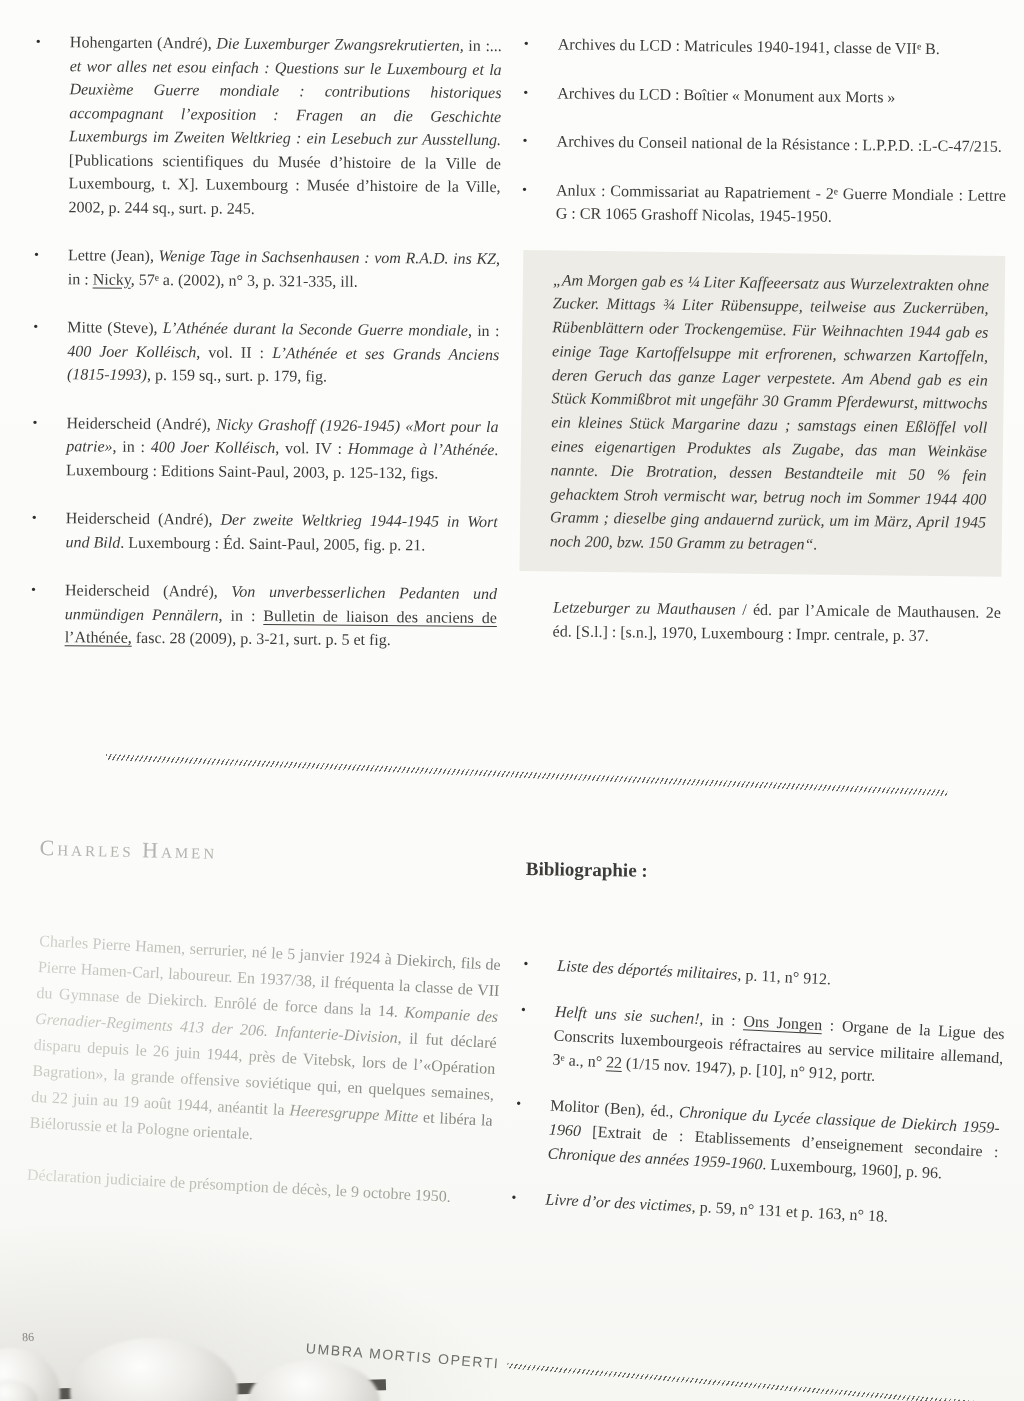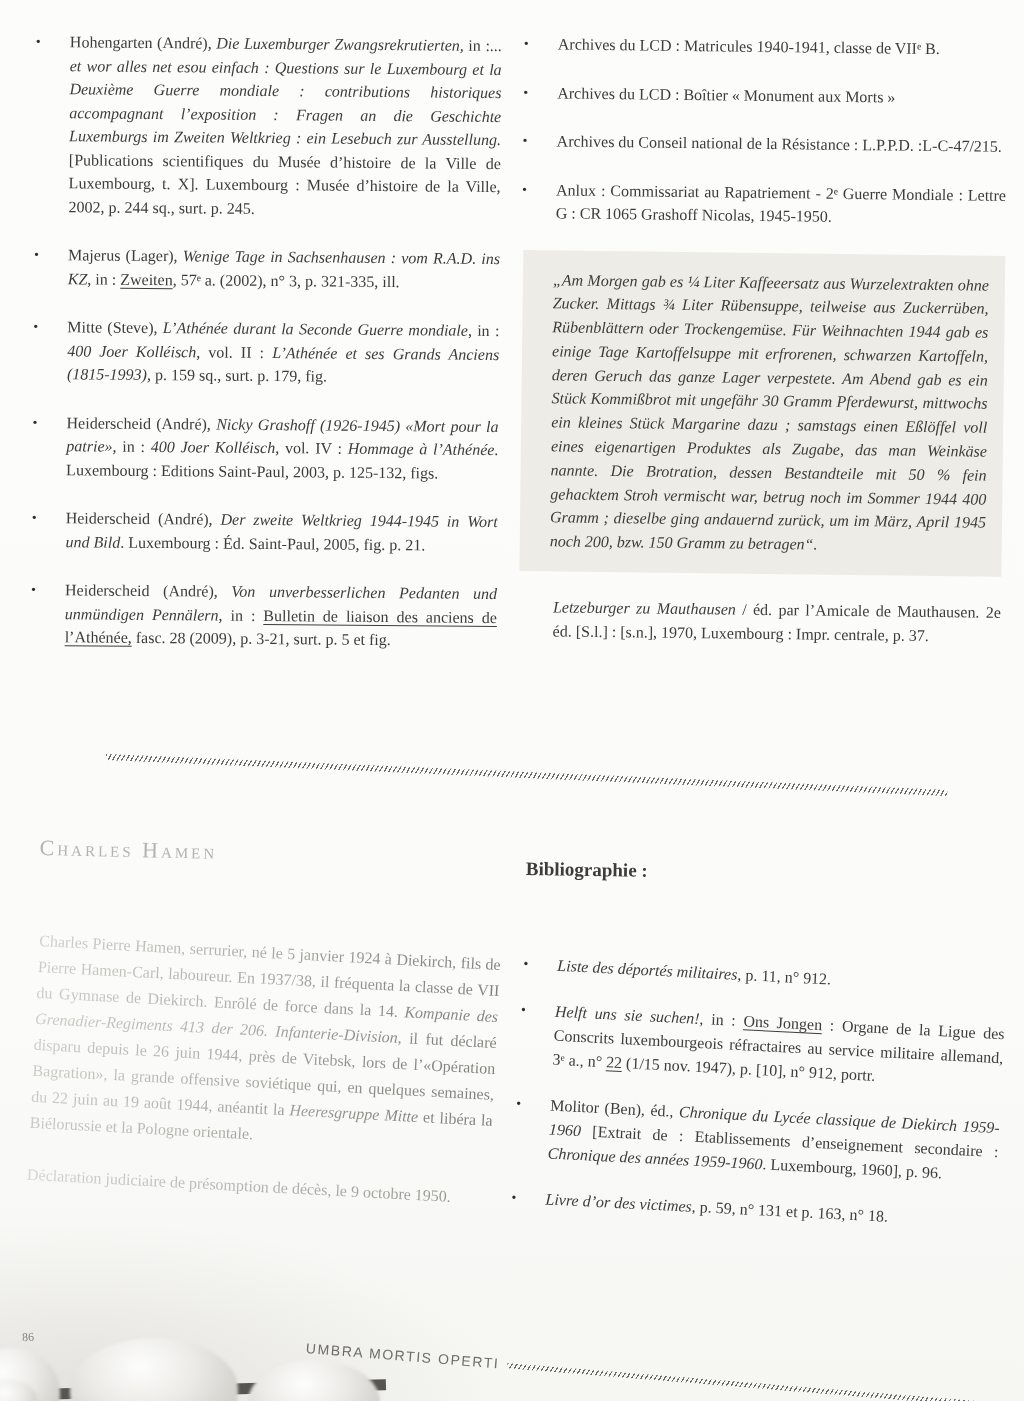--- a/index.html
+++ b/index.html
@@ -69,21 +69,21 @@
 
 <div class="page">
 
   <div class="col col-left archives">
       <div class="entry">
         <span class="bullet">•</span>
         <div class="entry-text"><span class="seg-r">Hohengarten (André), </span><span class="seg-i">Die Luxemburger Zwangsrekrutierten, </span><span class="seg-r">in :... </span><span class="seg-i">et wor alles net esou einfach : Questions sur le Luxembourg et la Deuxième Guerre mondiale : contributions historiques accompagnant l’exposition : Fragen an die Geschichte Luxemburgs im Zweiten Weltkrieg : ein Lesebuch zur Ausstellung.</span><span class="seg-r"> [Publications scientifiques du Musée d’histoire de la Ville de Luxembourg, t. X]. Luxembourg : Musée d’histoire de la Ville, 2002, p. 244 sq., surt. p. 245.</span></div>
       </div>
       <div class="entry">
         <span class="bullet">•</span>
-        <div class="entry-text"><span class="seg-r">Majerus (Lager), </span><span class="seg-i">Wenige Tage in Sachsenhausen : vom R.A.D. ins KZ</span><span class="seg-r">, in : </span><span class="seg-u">Zweiten</span><span class="seg-r">, 57ᵉ a. (2002), n° 3, p. 321-335, ill.</span></div>
+        <div class="entry-text"><span class="seg-r">Lettre (Jean), </span><span class="seg-i">Wenige Tage in Sachsenhausen : vom R.A.D. ins KZ</span><span class="seg-r">, in : </span><span class="seg-u">Nicky</span><span class="seg-r">, 57ᵉ a. (2002), n° 3, p. 321-335, ill.</span></div>
       </div>
       <div class="entry">
         <span class="bullet">•</span>
         <div class="entry-text"><span class="seg-r">Mitte (Steve), </span><span class="seg-i">L’Athénée durant la Seconde Guerre mondiale</span><span class="seg-r">, in : </span><span class="seg-i">400 Joer Kolléisch</span><span class="seg-r">, vol. II : </span><span class="seg-i">L’Athénée et ses Grands Anciens (1815-1993)</span><span class="seg-r">, p. 159 sq., surt. p. 179, fig.</span></div>
       </div>
       <div class="entry">
         <span class="bullet">•</span>
         <div class="entry-text"><span class="seg-r">Heiderscheid (André), </span><span class="seg-i">Nicky Grashoff (1926-1945) «Mort pour la patrie»</span><span class="seg-r">, in : </span><span class="seg-i">400 Joer Kolléisch</span><span class="seg-r">, vol. IV : </span><span class="seg-i">Hommage à l’Athénée</span><span class="seg-r">. Luxembourg : Editions Saint-Paul, 2003, p. 125-132, figs.</span></div>
       </div>
       <div class="entry">

